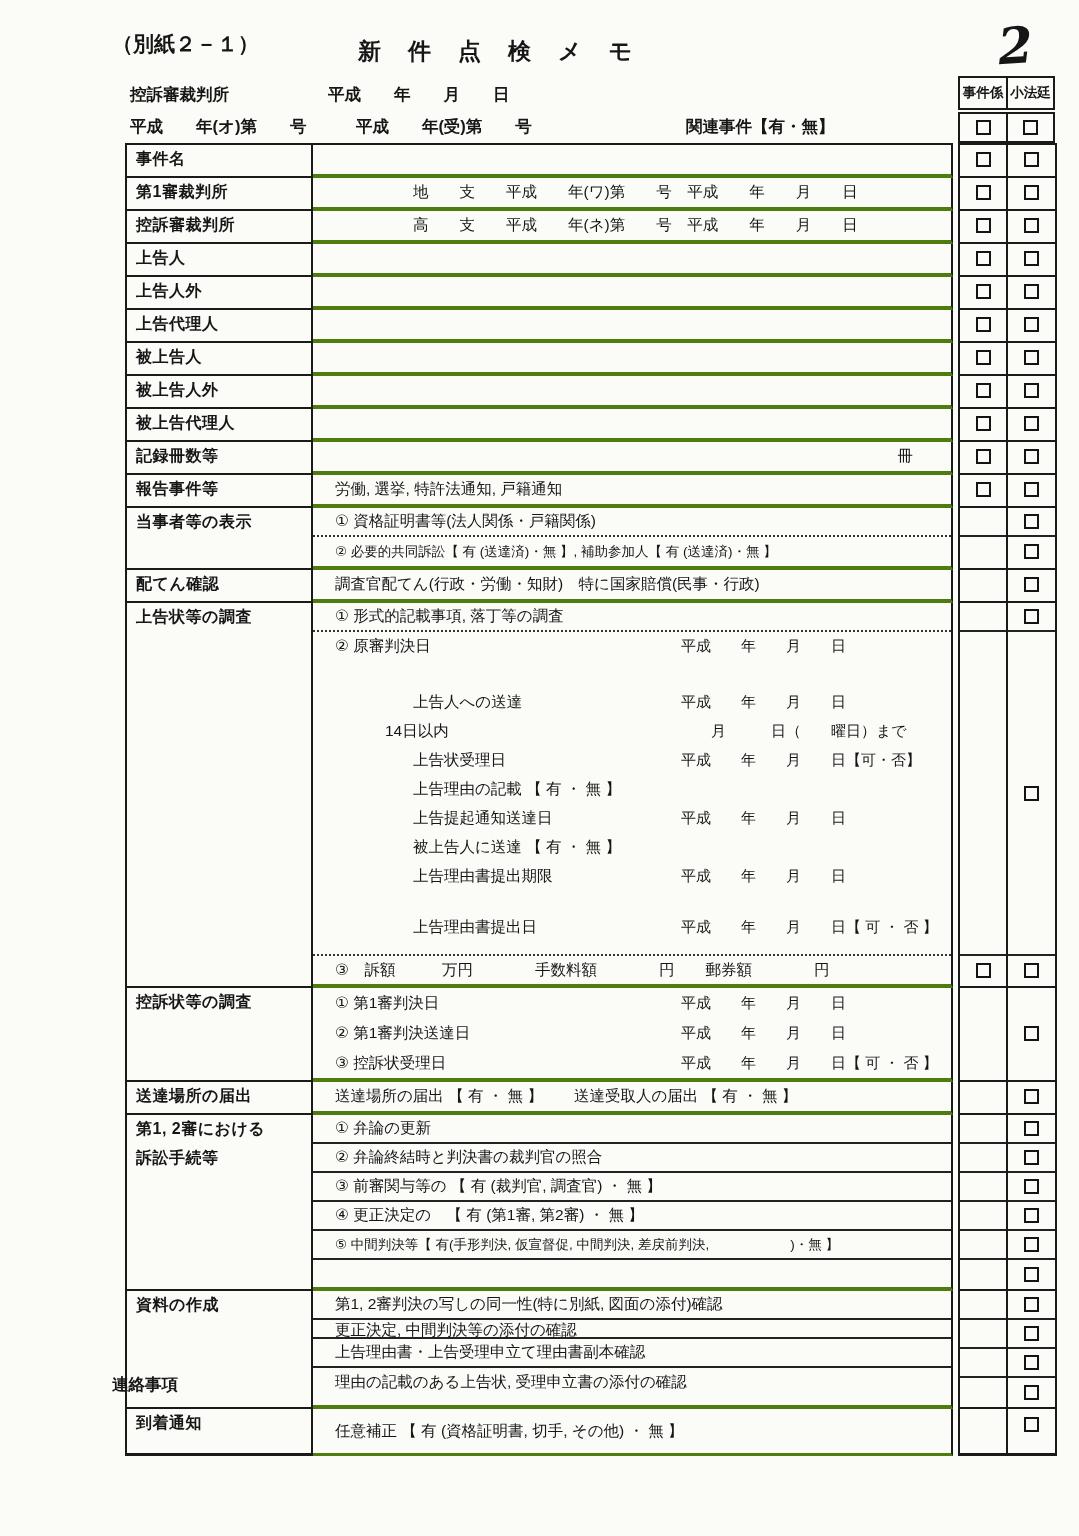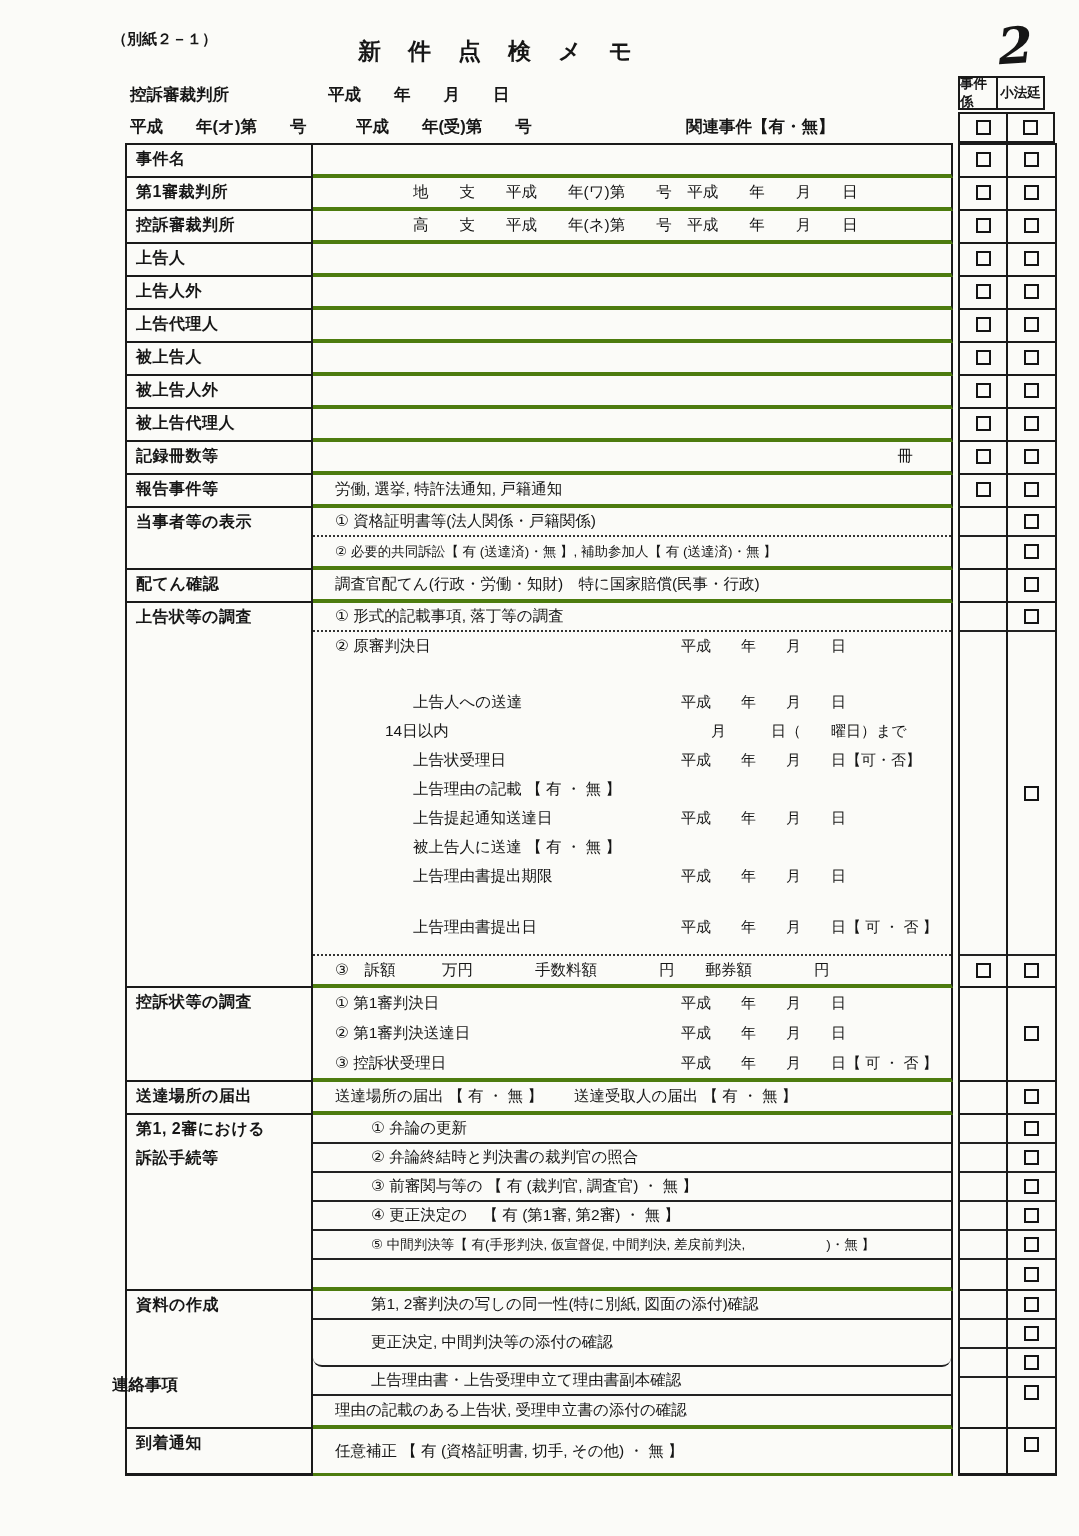--- a/index.html
+++ b/index.html
@@ -7,34 +7,34 @@
   body {
     font-family: "Liberation Sans", "DejaVu Sans", sans-serif;
     background:#e9e9e6;
     color:#161616;
   }
   .sheet {
     position:relative; width:1079px; height:1536px;
     background:#fbfbf8; overflow:hidden;
   }
   .abs { position:absolute; }
-  .sheet-label { left:112px; top:30px; font-size:15px; font-weight:600; white-space:pre; }
+  .sheet-label { left:112px; top:30px; font-size:21px; font-weight:600; white-space:pre; }
   .title { left:358px; top:36px; font-size:23px; font-weight:700; white-space:pre; letter-spacing:2px; }
   .page-num {
     left:998px; top:16px; font-size:50px; font-style:italic; font-weight:600;
     font-family:"DejaVu Serif", serif; transform:rotate(-4deg);
   }
   .hdr1 { left:130px; top:84px; font-size:16.5px; font-weight:600; white-space:pre; }
   .hdr2 { left:130px; top:116px; width:828px; font-size:16.5px; font-weight:600; white-space:pre; }
   .related { position:absolute; left:556px; top:0; white-space:pre; }
 
   
   .cbhead { left:958px; top:76px; display:flex; }
   .cbhead-cell {
-    width:40px; height:34px; border:2px solid #1a1a1a; background:#fbfbf8;
+    width:50px; height:34px; border:2px solid #1a1a1a; background:#fbfbf8;
     display:flex; align-items:center; justify-content:center;
     font-size:13.5px; font-weight:700; letter-spacing:0;
   }
   .cbhead-cell + .cbhead-cell { margin-left:-2px; width:49px; }
   .cbrow2 { left:958px; top:112px; display:flex; }
   .cbrow2-cell {
     width:50px; height:31px; border:2px solid #1a1a1a;
     display:flex; align-items:center; justify-content:center;
   }
   .cbrow2-cell + .cbrow2-cell { margin-left:-2px; width:49px; }
@@ -57,21 +57,21 @@
   .spacer { width:5px; }
   .cb-col { display:flex; flex-direction:column; border-bottom:2px solid #1a1a1a; }
   .cb-col.col1 { width:50px; border-left:2px solid #1a1a1a; border-right:2px solid #1a1a1a; }
   .cb-col.col2 { width:49px; border-right:2px solid #1a1a1a; }
   .section:first-child .label-cell, .section:first-child .content-cell { border-top:2.5px solid #1a1a1a; }
   .section:first-child .cb-col { border-top:2px solid #1a1a1a; }
   .section:last-child .label-cell, .section:last-child .content-cell { border-bottom-width:3px; }
   .section:last-child .cb-col { border-bottom-width:3px; }
 
   .subrow { display:flex; flex-direction:column; justify-content:flex-start; }
-  .subrow.div-solid  { border-bottom:2px solid #222;padding-left:36px; }
+  .subrow.div-solid  { border-bottom:2px solid #222; }
   .subrow.div-dotted { border-bottom:2px dotted #333; }
   .cbcell { display:flex; align-items:center; justify-content:center; }
   .cbcell.cb-div { border-bottom:2px solid #222; }
 
   .line { position:relative; display:flex; align-items:center; height:29px; font-size:15.5px; font-weight:500; }
   .line.fill { flex:1; height:auto; }
   .line.small { font-size:13.5px; }
   .line .t { white-space:pre; padding-left:22px; }
   .line.ind1 .t { padding-left:100px; }
   .line.ind2 .t { padding-left:72px; }
@@ -567,21 +567,21 @@
         </div>
       </div>
       <div class="section">
         <div class="label-cell"><div class="label-text">資料の作成</div></div>
         <div class="content-cell">
           <div class="subrow div-solid" style="height: 29px;">
             <div class="line ind0 fill">
               <div class="t">第1, 2審判決の写しの同一性(特に別紙, 図面の添付)確認</div>
             </div>
           </div>
-          <div class="subrow div-solid" style="height: 47px; border-radius: 9px;">
+          <div class="subrow div-solid" style="height: 19px;">
             <div class="line ind0 fill">
               <div class="t">更正決定, 中間判決等の添付の確認</div>
             </div>
           </div>
           <div class="subrow div-solid" style="height: 29px;">
             <div class="line ind0 fill">
               <div class="t">上告理由書・上告受理申立て理由書副本確認</div>
             </div>
           </div>
           <div class="subrow" style="height: 29px;">

